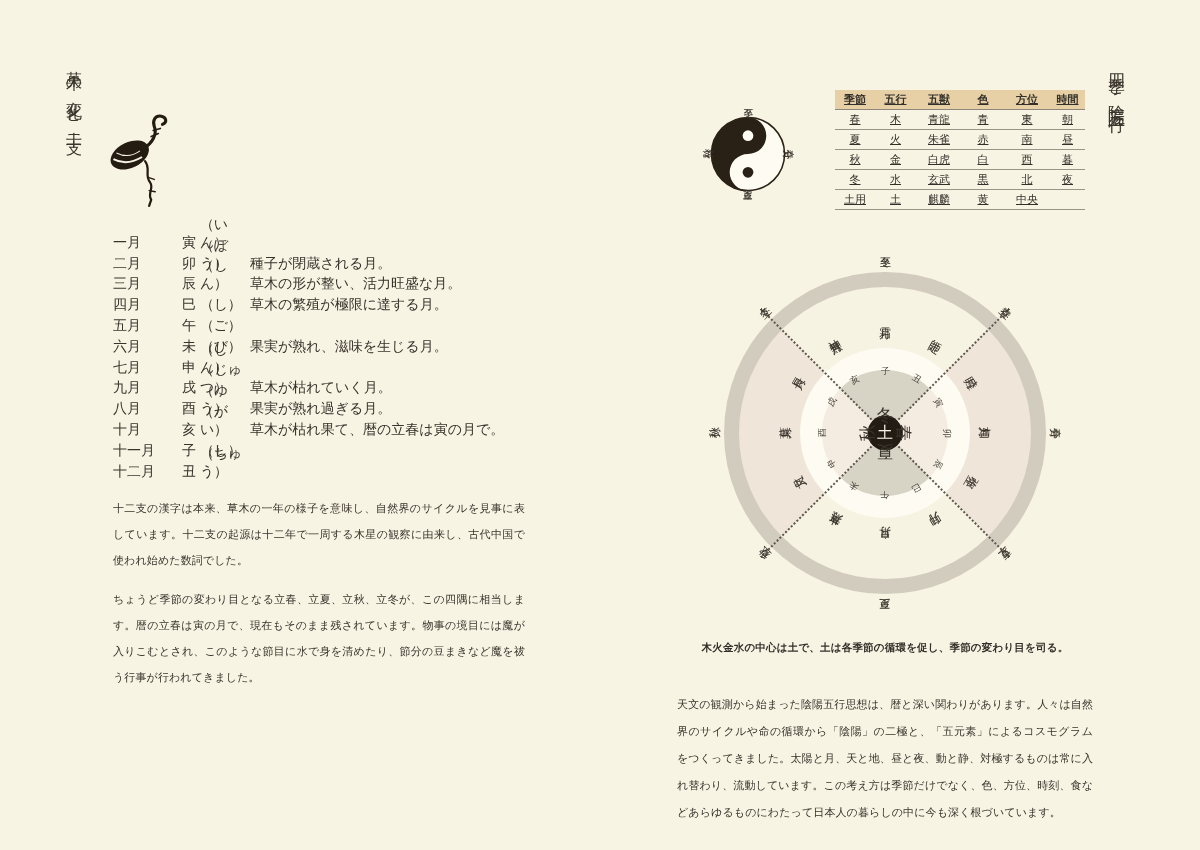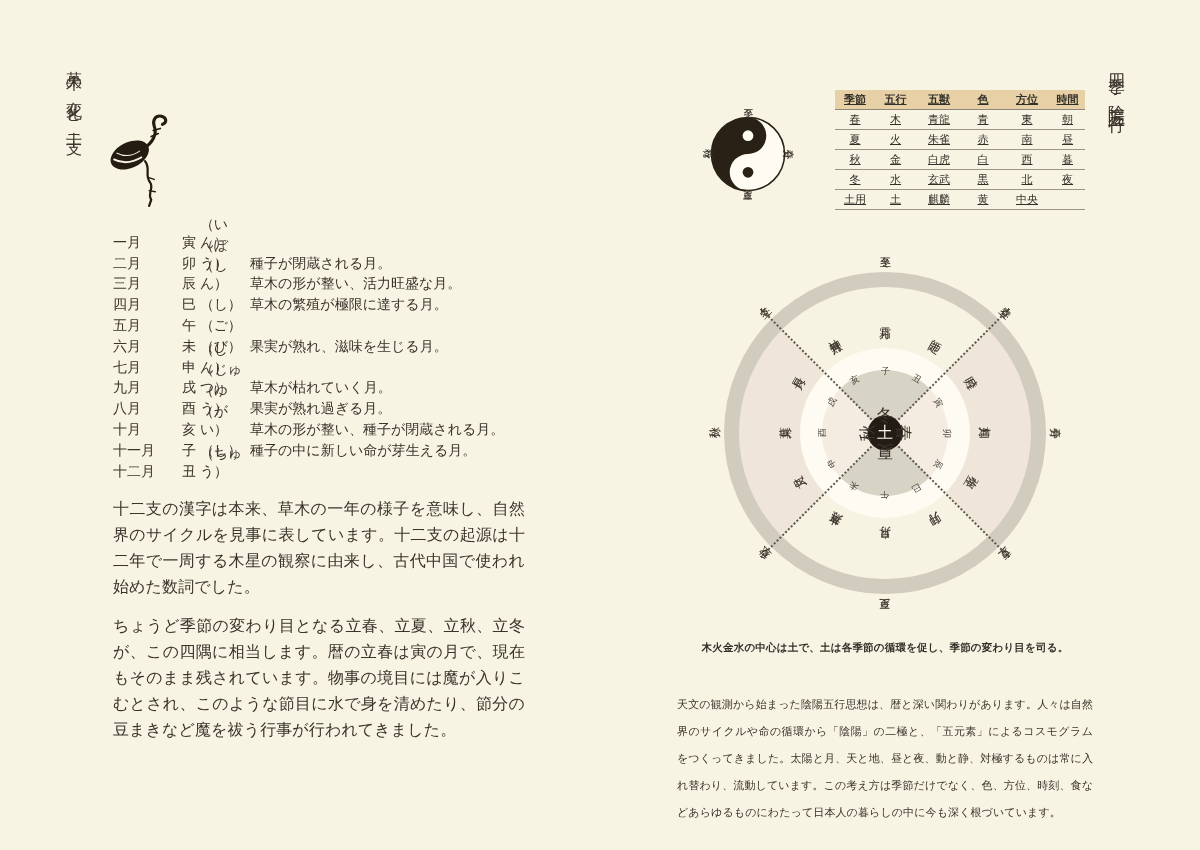--- a/index.html
+++ b/index.html
@@ -17,21 +17,21 @@
     font-size:16px;letter-spacing:4px;color:#3a342c;line-height:1;
   }
   
   .month-list{left:113px;top:231px;width:420px;}
   .month-row{display:flex;height:20.8px;align-items:flex-end;font-size:14px;}
   .month-row .m-col{width:69px;flex:none;}
   .month-row .b-col{width:18px;flex:none;}
   .month-row .r-col{width:50px;flex:none;letter-spacing:-0.3px;}
   .month-row .d-col{flex:1;white-space:nowrap;}
   
-  .para{font-size:16px;line-height:26px;letter-spacing:0.1px;text-align:justify;}
+  .para{font-size:11px;line-height:26px;letter-spacing:0.1px;text-align:justify;}
   .para-block-left{left:113px;top:496px;width:412px;}
   .para-block-left .para{margin:0 0 13px 0;}
   .para-right{left:677px;top:680px;width:416px;font-size:11px;line-height:27px;}
   
   .yy-wrap{left:688px;top:94px;width:120px;height:120px;}
   .yy-label{
     position:absolute;left:50%;top:50%;
     writing-mode:vertical-rl;text-orientation:upright;line-height:1;
     font-family:"DejaVu Serif","Liberation Serif",serif;
     font-size:10px;letter-spacing:1px;color:#3a342c;
@@ -139,27 +139,26 @@
   <div class="month-row">
       <span class="m-col">八月</span>
       <span class="b-col">酉</span>
       <span class="r-col">（ゆう）</span>
       <span class="d-col">果実が熟れ過ぎる月。</span>
     </div>
   <div class="month-row">
       <span class="m-col">十月</span>
       <span class="b-col">亥</span>
       <span class="r-col">（がい）</span>
-      <span class="d-col">草木の形が整い、種子が閉蔵される月。</span>
+      <span class="d-col">草木が枯れ果て、暦の立春は寅の月で。</span>
     </div>
   <div class="month-row">
       <span class="m-col">十一月</span>
       <span class="b-col">子</span>
       <span class="r-col">（し）</span>
-      <span class="d-col">種子の中に新しい命が芽生える月。</span>
     </div>
   <div class="month-row">
       <span class="m-col">十二月</span>
       <span class="b-col">丑</span>
       <span class="r-col">（ちゅう）</span>
     </div>
 </div>
 
 <div class="abs para-block-left">
   <p class="para">十二支の漢字は本来、草木の一年の様子を意味し、自然界のサイクルを見事に表しています。十二支の起源は十二年で一周する木星の観察に由来し、古代中国で使われ始めた数詞でした。</p>

